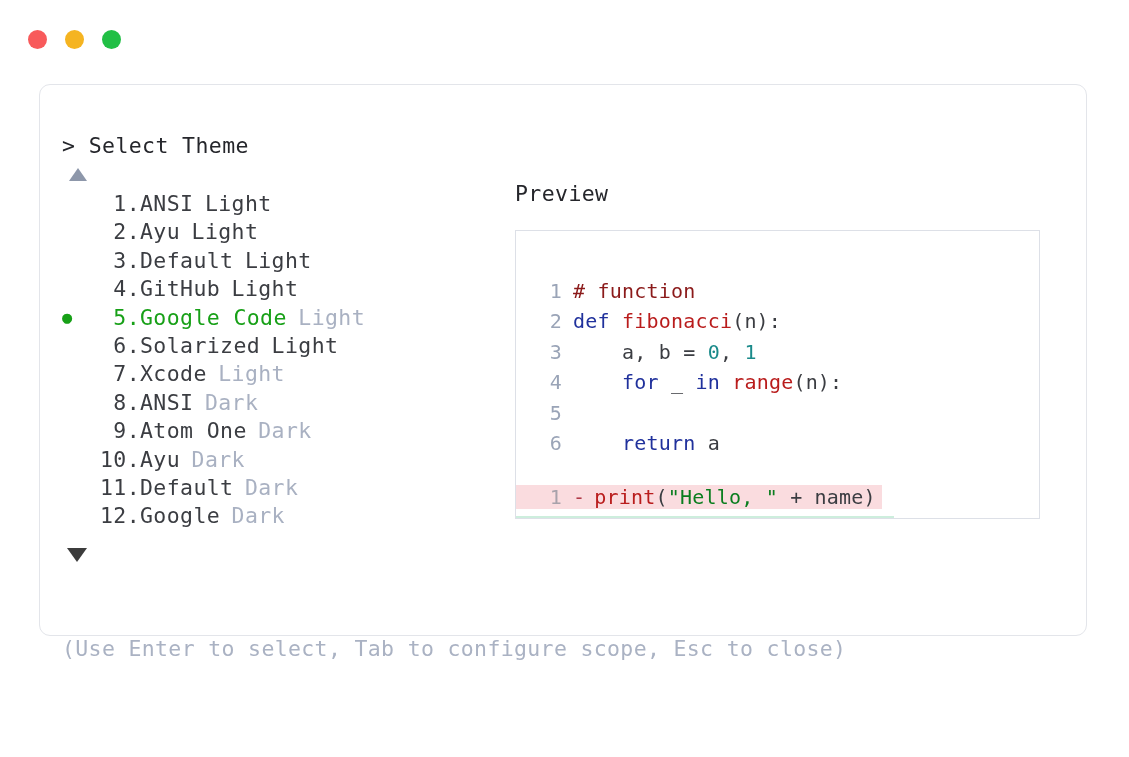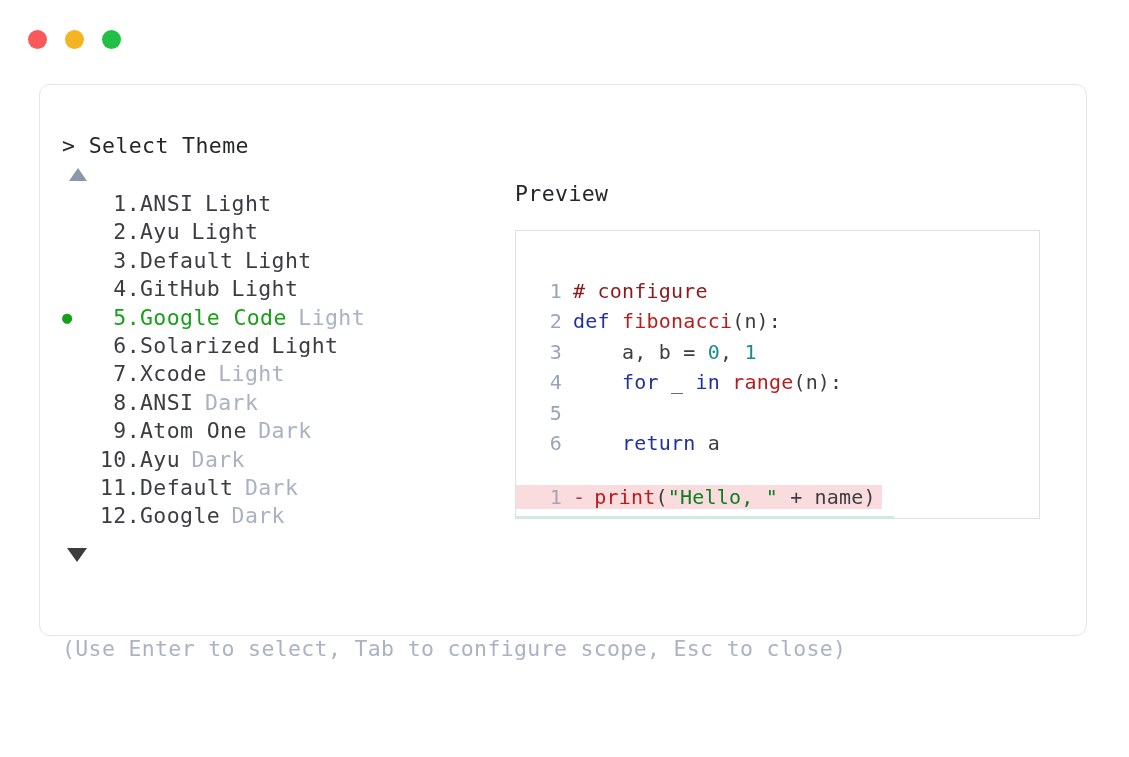--- a/index.html
+++ b/index.html
@@ -247,21 +247,21 @@
         </ul>
       <div id="scroll-down-indicator"></div>
     </div>
 
     <div id="footer-hint">(Use Enter to select, Tab to configure scope, Esc to close)</div>
 
     <div id="preview-pane">
       <div id="preview-label">Preview</div>
       <div id="code-box">
         <div id="code-lines">
-            <div class="code-line"><span class="gutter">1</span><span class="code-content"><span class="tok-comment"># configure</span></span></div>
+            <div class="code-line"><span class="gutter">1</span><span class="code-content"><span class="tok-comment"># function</span></span></div>
             <div class="code-line"><span class="gutter">2</span><span class="code-content"><span class="tok-keyword">def </span><span class="tok-func">fibonacci</span><span class="tok-punct">(n):</span></span></div>
             <div class="code-line"><span class="gutter">3</span><span class="code-content"><span class="tok-plain">    a, b = </span><span class="tok-number">0</span><span class="tok-plain">, </span><span class="tok-number">1</span></span></div>
             <div class="code-line"><span class="gutter">4</span><span class="code-content"><span class="tok-plain">    </span><span class="tok-keyword">for</span><span class="tok-plain"> _ </span><span class="tok-keyword">in</span><span class="tok-plain"> </span><span class="tok-func">range</span><span class="tok-punct">(n):</span></span></div>
             <div class="code-line"><span class="gutter">5</span></div>
             <div class="code-line"><span class="gutter">6</span><span class="code-content"><span class="tok-plain">    </span><span class="tok-keyword">return</span><span class="tok-plain"> a</span></span></div>
             <div class="code-line blank"></div>
             <div class="code-line diff-row diff-del"><span class="diff-wrap"><span class="gutter">1</span><span class="diff-sign">-</span><span class="diff-code"><span class="tok-func">print</span><span class="tok-punct">(</span><span class="tok-string">"Hello, "</span><span class="tok-plain"> + name)</span></span></span></div>
             <div class="code-line diff-row diff-add"><span class="diff-wrap"><span class="gutter">1</span><span class="diff-sign">+</span><span class="diff-code"><span class="tok-func">print</span><span class="tok-punct">(</span><span class="tok-string">f"Hello, </span><span class="tok-plain">{name}</span><span class="tok-string">!"</span><span class="tok-punct">)</span></span></span></div>
           </div>
       </div>

